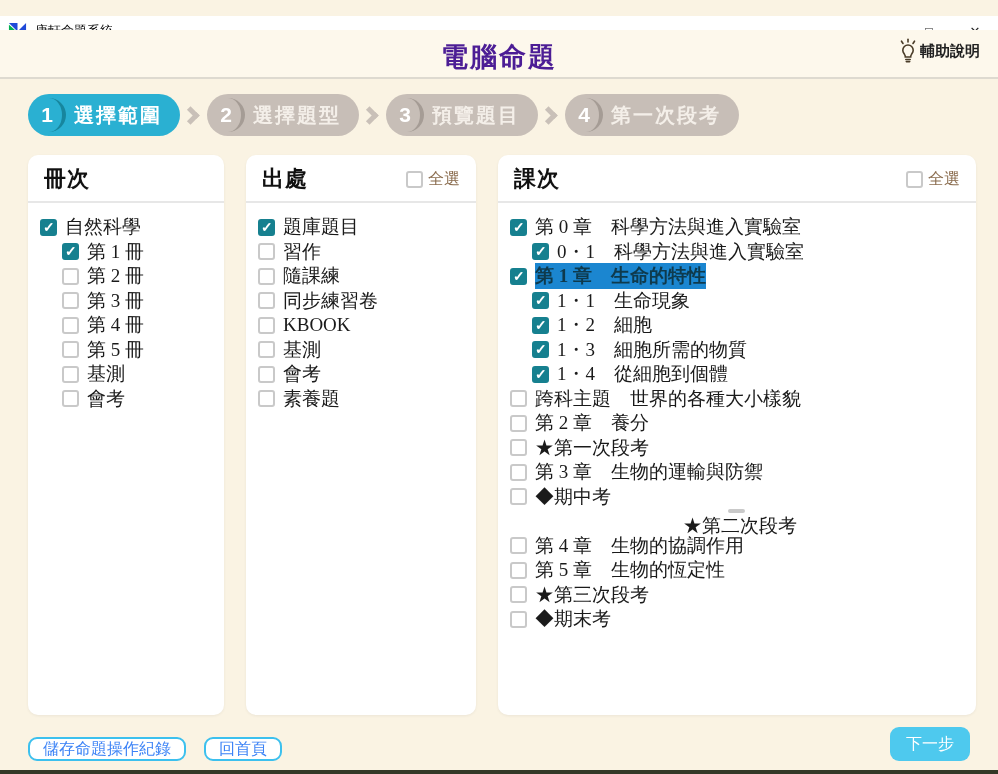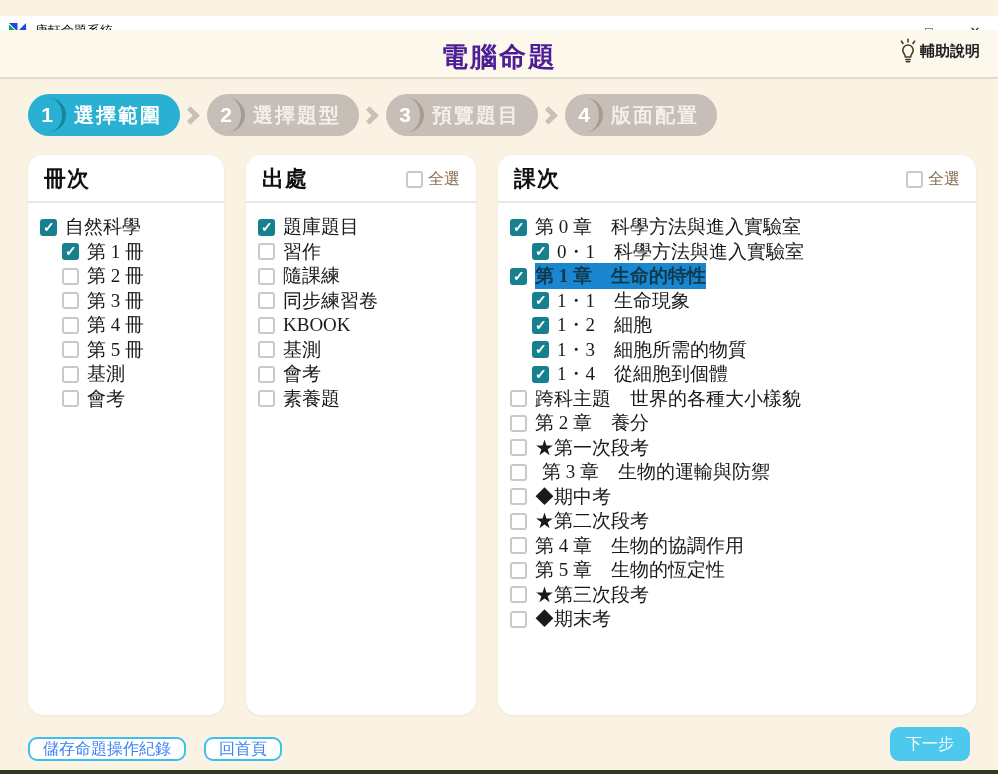--- a/index.html
+++ b/index.html
@@ -27,21 +27,21 @@
   .step.inactive { background:#c7beb7; }
   .step .num { width:34px; height:34px; border-radius:50%; display:flex; align-items:center; justify-content:center;
                font-size:21px; font-weight:bold; color:#fff; }
   .step.active .num { border-right:4px solid #17869e; }
   .step.inactive .num { border-right:4px solid #a59c95; }
   .step .slabel { margin-left:8px; font-size:20px; font-weight:bold; color:#fff; letter-spacing:2px; }
   .step.inactive .slabel { color:#f4efe9; }
   .sep { width:13px; height:13px; border-top:5px solid #c9c0b8; border-right:5px solid #c9c0b8; transform:rotate(45deg); margin:0 10px 0 4px; }
 
   
-  .panel { position:absolute; top:155px; background:#fff; border-radius:15px; box-shadow:0 1px 3px rgba(0,0,0,0.06); height:560px; }
+  .panel { position:absolute; top:155px; background:#fff; border-radius:10px; box-shadow:0 1px 3px rgba(0,0,0,0.06); height:560px; }
   #panel-volume { left:28px;  width:196px; }
   #panel-source { left:246px; width:230px; }
   #panel-lesson { left:498px; width:478px; }
   .phead { display:flex; align-items:center; justify-content:space-between; padding:9px 16px 7px 16px; border-bottom:2px solid #e7e7e7; }
   .ptitle { font-size:22px; font-weight:bold; color:#111; letter-spacing:1px; }
   .selall { display:flex; align-items:center; gap:5px; cursor:pointer; }
   .selall .cb { margin-right:0; }
   .selall span { font-size:16px; color:#8b6d4f; }
   .plist { padding:12px 6px 8px 4px; font-family:"Liberation Serif", serif; }
   .row { display:flex; align-items:center; height:24.5px; cursor:pointer; }
@@ -111,21 +111,21 @@
         <span class="slabel">選擇題型</span>
       </div>
       <span class="sep"></span>
       <div class="step inactive">
         <span class="num">3</span>
         <span class="slabel">預覽題目</span>
       </div>
       <span class="sep"></span>
       <div class="step inactive">
         <span class="num">4</span>
-        <span class="slabel">版面配置</span>
+        <span class="slabel">第一次段考</span>
       </div>
     </div>
 
   <div class="panel" id="panel-volume">
     <div class="phead">
       <span class="ptitle">冊次</span>
     </div>
     <div class="plist" id="list-volume">
         <div class="row" style="padding-left: 8px;">
           <span class="cb on"></span>
@@ -248,29 +248,29 @@
           <span class="lbl">跨科主題　世界的各種大小樣貌</span>
         </div>
         <div class="row" style="padding-left: 8px;">
           <span class="cb"></span>
           <span class="lbl">第 2 章　養分</span>
         </div>
         <div class="row" style="padding-left: 8px;">
           <span class="cb"></span>
           <span class="lbl">★第一次段考</span>
         </div>
-        <div class="row" style="padding-left: 8px; gap: 7px;">
+        <div class="row" style="padding-left: 8px;">
           <span class="cb"></span>
           <span class="lbl">第 3 章　生物的運輸與防禦</span>
         </div>
         <div class="row" style="padding-left: 8px;">
           <span class="cb"></span>
           <span class="lbl">◆期中考</span>
         </div>
-        <div class="row" style="padding-left: 8px;">
+        <div class="row" style="padding-left: 8px; flex-direction: column;">
           <span class="cb"></span>
           <span class="lbl">★第二次段考</span>
         </div>
         <div class="row" style="padding-left: 8px;">
           <span class="cb"></span>
           <span class="lbl">第 4 章　生物的協調作用</span>
         </div>
         <div class="row" style="padding-left: 8px;">
           <span class="cb"></span>
           <span class="lbl">第 5 章　生物的恆定性</span>

